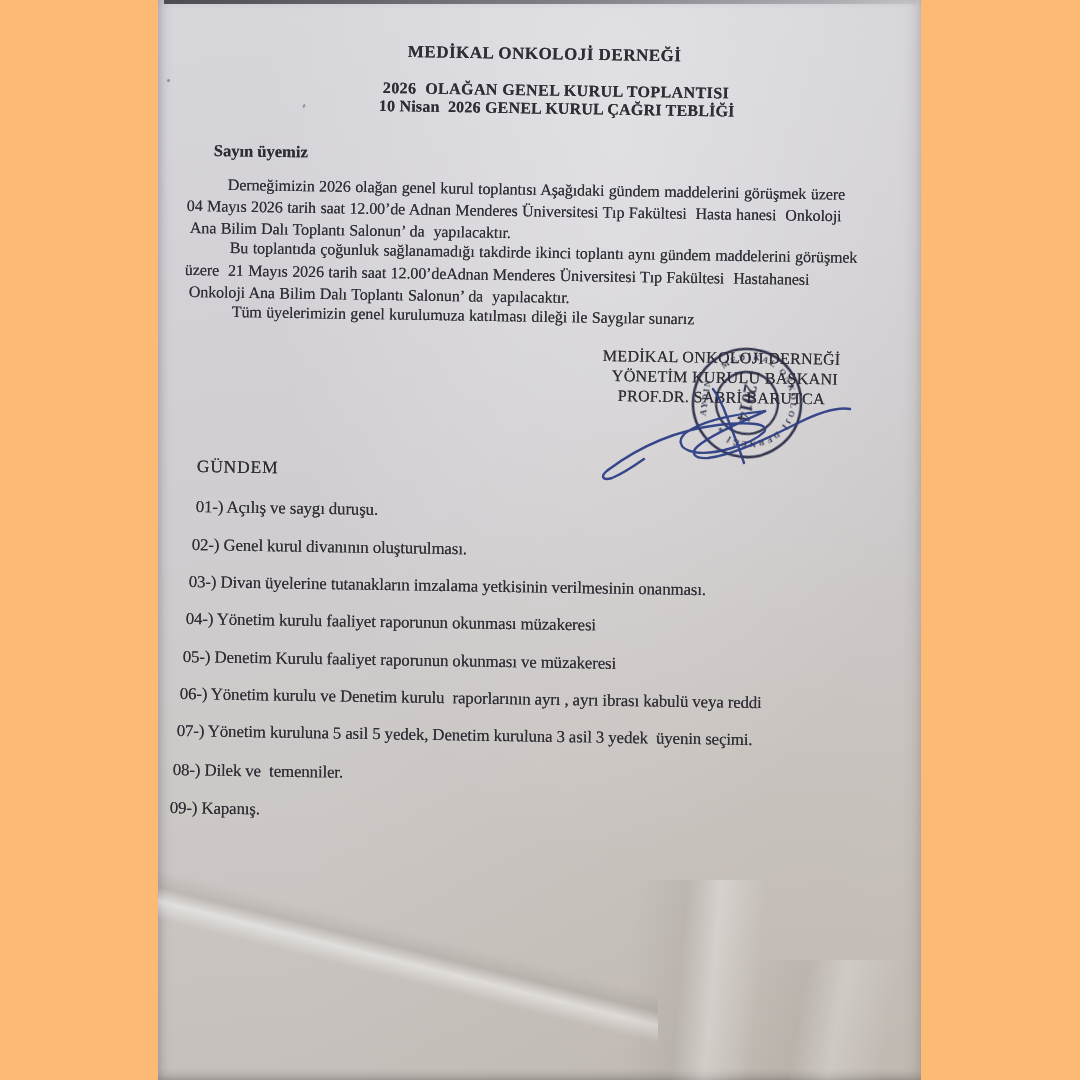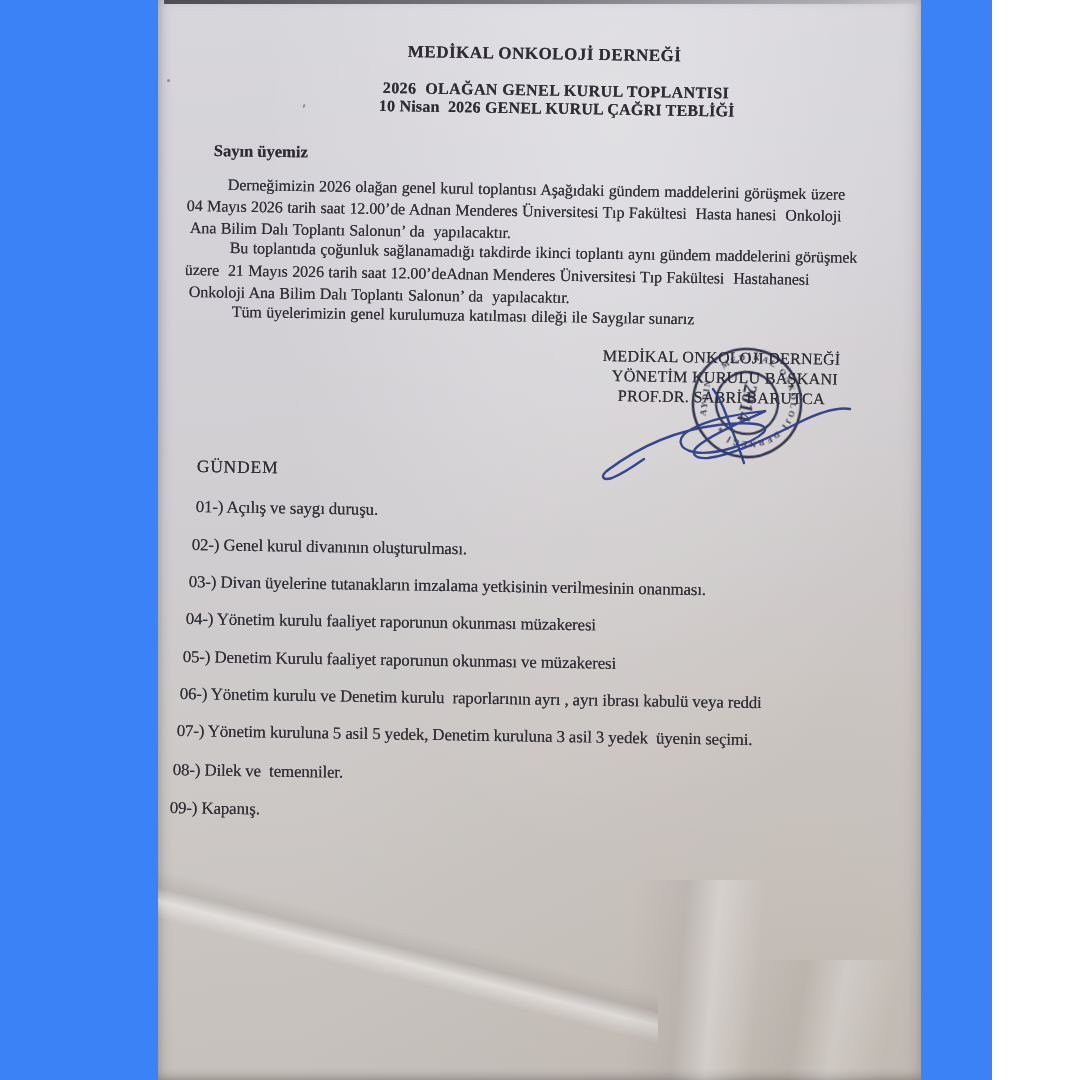--- a/index.html
+++ b/index.html
@@ -1,18 +1,18 @@
 <!DOCTYPE html>
 <html><head>
 <meta charset="utf-8">
 <style>
   html,body { margin:0; padding:0; background:#ffffff; }
   #canvas {
-    position:relative; width:992px; height:1080px;
-    background:#3b82f6; overflow:hidden;
+    position:relative; width:1080px; height:1080px;
+    background:#fdba74; overflow:hidden;
     font-family:"Liberation Serif","DejaVu Serif",serif;
   }
   
   .paper {
     position:absolute; left:158px; top:0; width:763px; height:1080px;
     background:
       radial-gradient(ellipse at 60% 12%, rgba(255,255,255,0.28), rgba(255,255,255,0) 55%),
       radial-gradient(ellipse at 85% 96%, rgba(178,163,144,0.20), rgba(178,163,144,0) 55%),
       linear-gradient(175deg,#d7d6db 0%, #d4d2d7 22%, #d0cdd0 48%, #ccc8c6 70%, #c8c3bf 86%, #c3beb9 100%);
     box-shadow:

